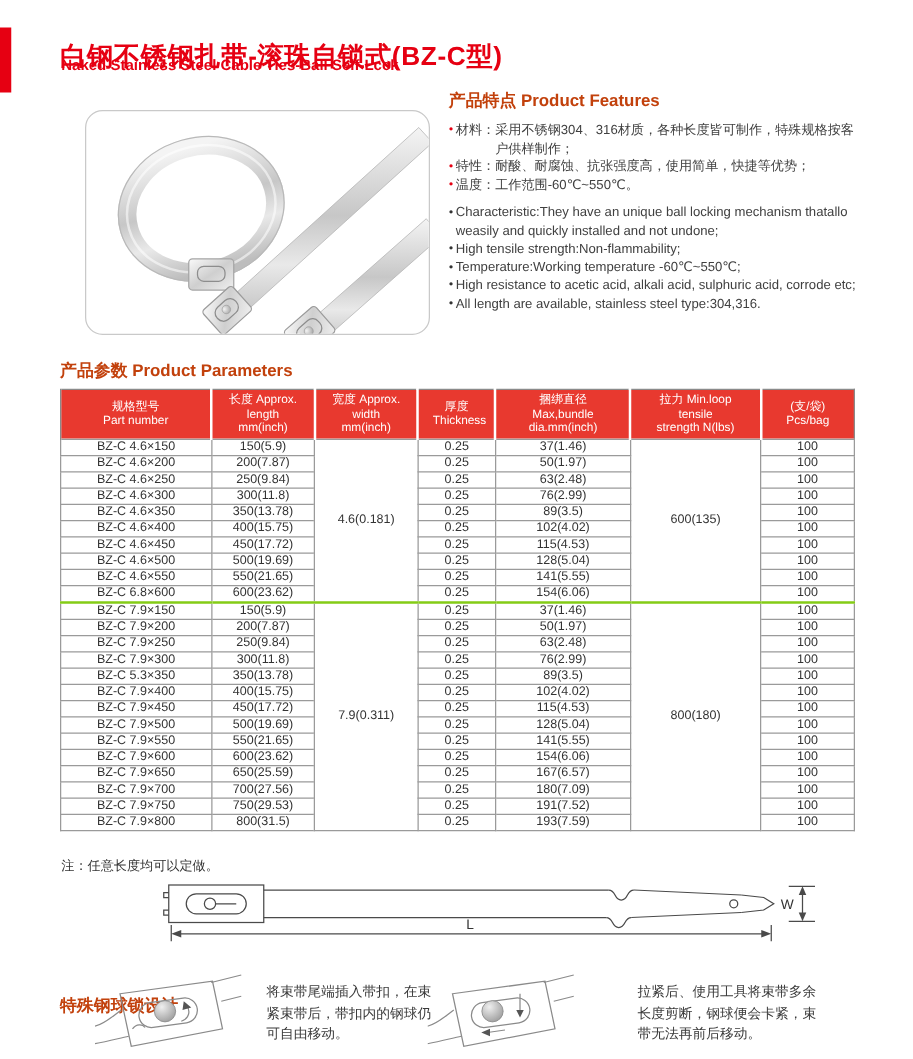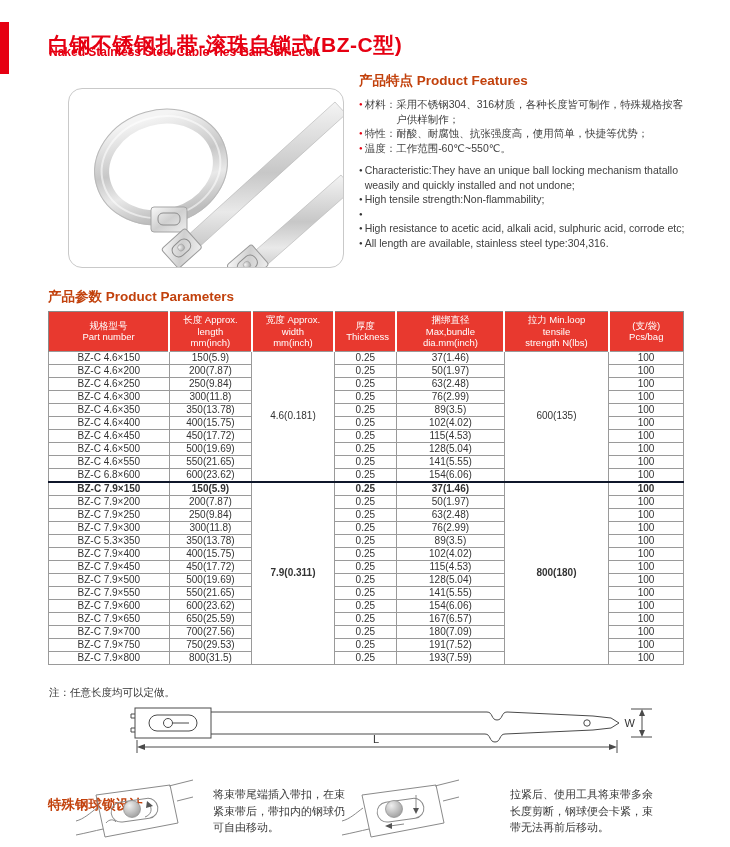--- a/index.html
+++ b/index.html
@@ -21,21 +21,21 @@
   .feat-label{white-space:nowrap;flex:0 0 auto;}
   .feat-en{margin-top:8px;}
   .params-heading{position:absolute;left:48px;top:288px;}
   .params-table{position:absolute;left:48px;top:311px;width:636px;border-collapse:collapse;
                 table-layout:fixed;border:1px solid #8a8a8a;}
   .params-table th{background:#e8392f;color:#fff;font-weight:normal;font-size:9.5px;line-height:11.5px;
                    height:32px;padding:2px 11px;border-left:2px solid #fff;vertical-align:middle;}
   .params-table th:first-child{border-left:1px solid #8a8a8a;}
   .params-table td{border:1px solid #9a9a9a;font-size:10px;line-height:12px;height:12px;padding:0;
                    text-align:center;color:#333;background:#fff;}
-  .params-table tr.group-start td{border-top:2px solid #0f172a;font-weight:bold;}
+  .params-table tr.group-start td{border-top:2px solid #84cc16;}
   .note{position:absolute;left:49px;top:686px;font-size:10.5px;color:#333;}
   .tech-drawing{position:absolute;left:95px;top:700px;}
   .ball-heading{position:absolute;left:48px;top:796px;}
   .illus-1{position:absolute;left:76px;top:779px;}
   .illus-2{position:absolute;left:342px;top:779px;}
   .step-text{position:absolute;font-size:11px;line-height:16.5px;color:#3a3a3a;}
   .step-1{left:213px;top:786px;width:140px;}
   .step-2{left:510px;top:786px;width:150px;}
   svg .sketch{stroke:#8a8a8a;fill:none;stroke-width:1;}
   svg .draw{stroke:#4a4a4a;fill:none;stroke-width:1;}
@@ -122,20 +122,21 @@
         <li>
           <span class="bullet bullet-dark" style="font-size: 6px; line-height: 14.5px;">●</span>
           <span>Characteristic:They have an unique ball locking mechanism thatallo weasily and quickly installed and not undone;</span>
         </li>
         <li>
           <span class="bullet bullet-dark" style="font-size: 6px; line-height: 14.5px;">●</span>
           <span>High tensile strength:Non-flammability;</span>
         </li>
         <li>
           <span class="bullet bullet-dark" style="font-size: 6px; line-height: 14.5px;">●</span>
+          <span>Temperature:Working temperature -60℃~550℃;</span>
         </li>
         <li>
           <span class="bullet bullet-dark" style="font-size: 6px; line-height: 14.5px;">●</span>
           <span>High resistance to acetic acid, alkali acid, sulphuric acid, corrode etc;</span>
         </li>
         <li>
           <span class="bullet bullet-dark" style="font-size: 6px; line-height: 14.5px;">●</span>
           <span>All length are available, stainless steel type:304,316.</span>
         </li>
       </ul>

